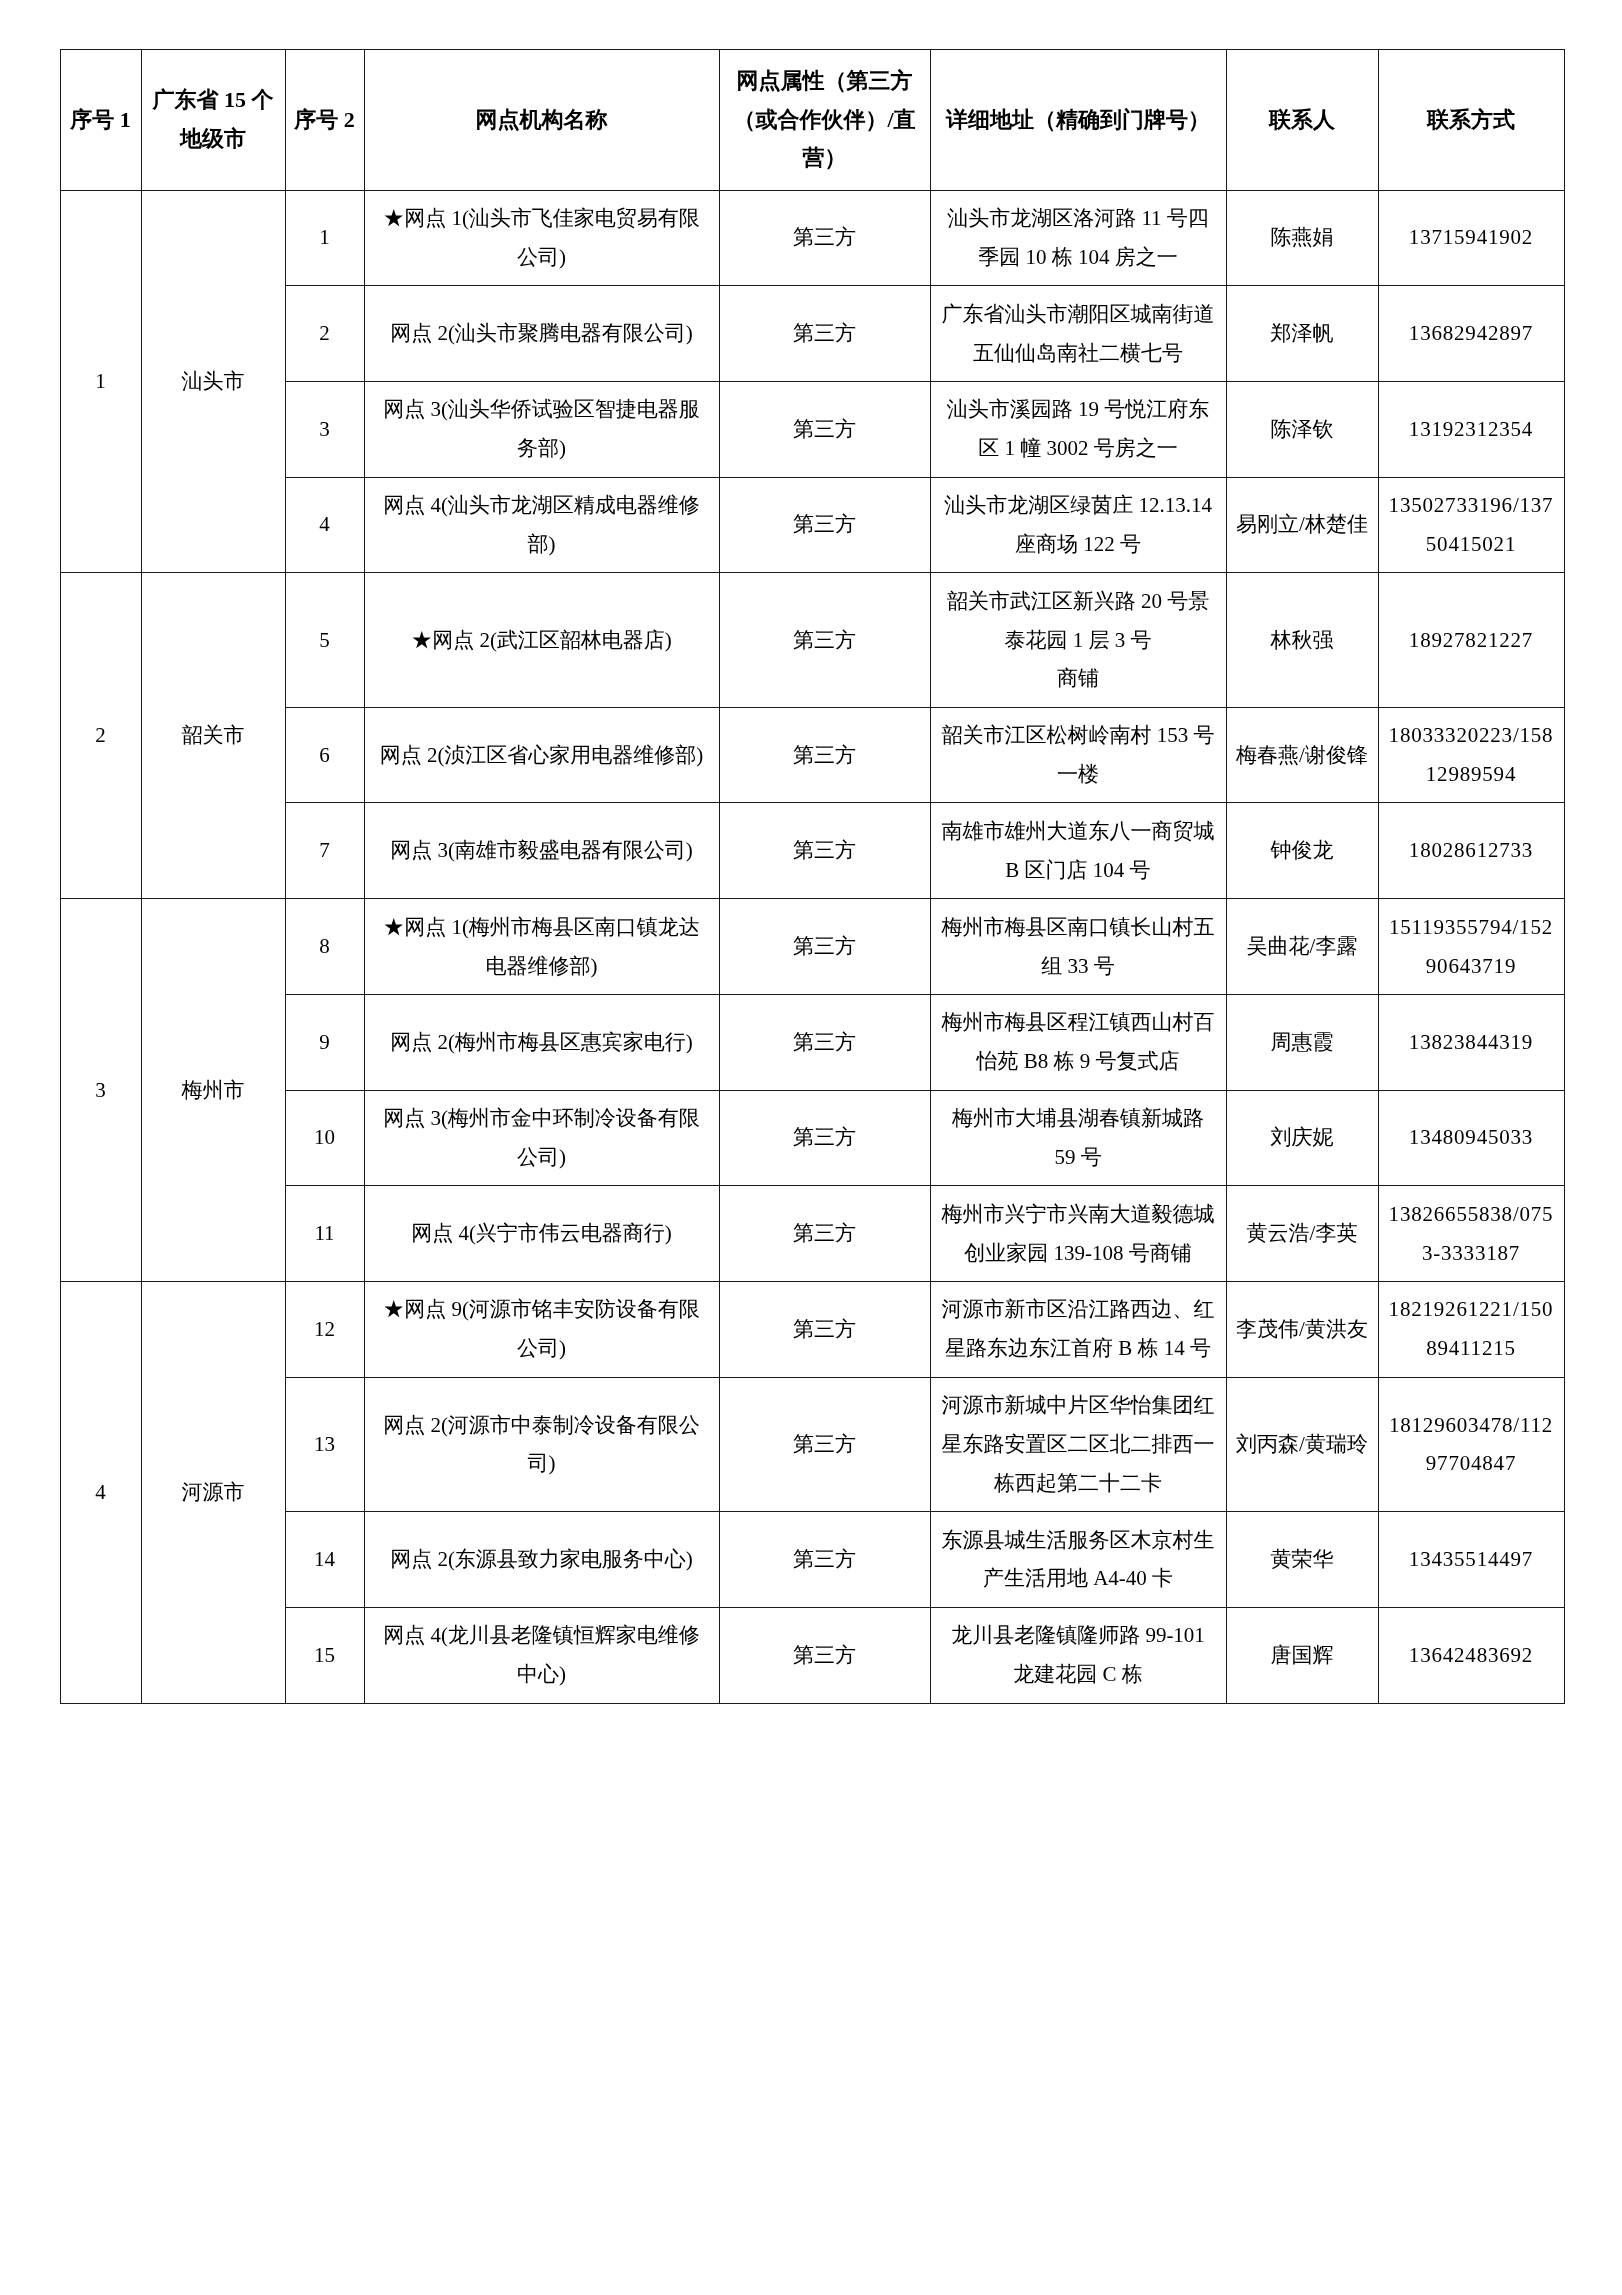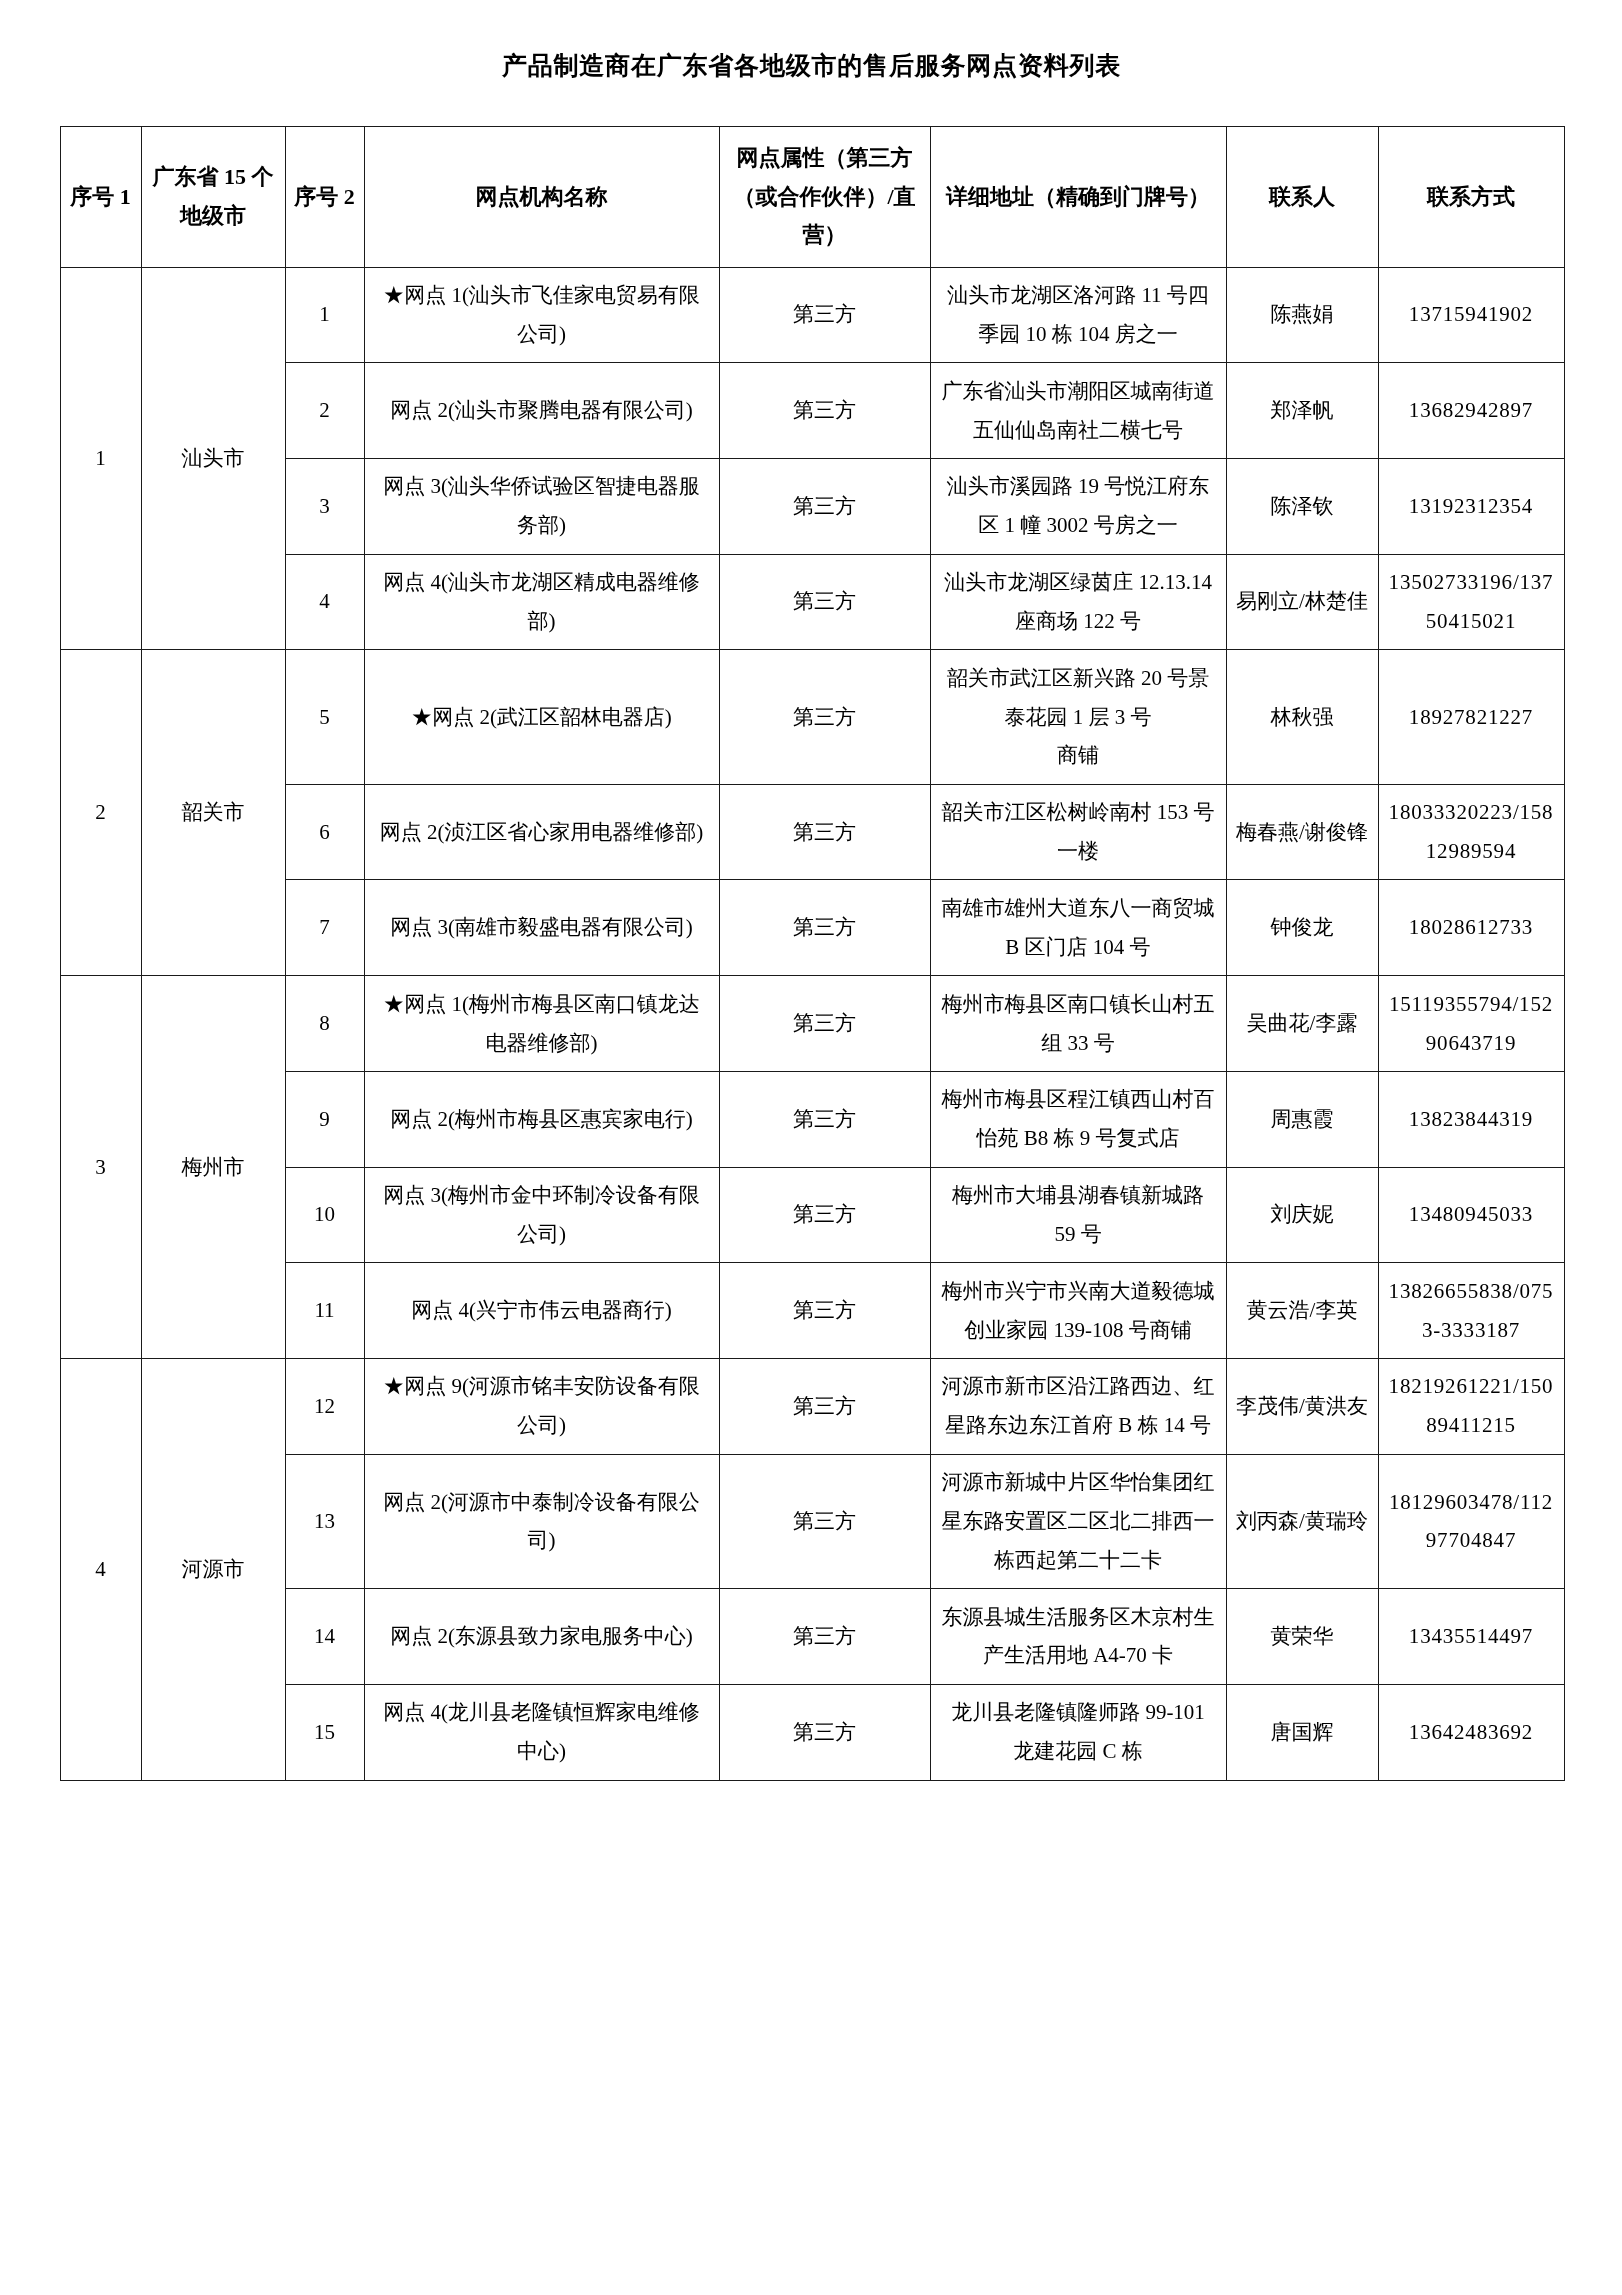--- a/index.html
+++ b/index.html
@@ -64,21 +64,20 @@
   col.w-name  { width: 355px; }
   col.w-attr  { width: 211px; }
   col.w-addr  { width: 296px; }
   col.w-contact { width: 152px; }
   col.w-phone { width: 186px; }
 </style>
 </head>
 <body>
 
 <div class="page">
-  <h1 class="doc-title">产品制造商在广东省各地级市的售后服务网点资料列表</h1>
 
   <table class="service-table">
     <colgroup>
       <col class="w-seq1">
         <col class="w-city">
         <col class="w-seq2">
         <col class="w-name">
       <col class="w-attr">
         <col class="w-addr">
         <col class="w-contact">
@@ -209,21 +208,21 @@
         <td class="c-name">网点 2(河源市中泰制冷设备有限公司)</td>
         <td>第三方</td>
         <td class="c-addr">河源市新城中片区华怡集团红星东路安置区二区北二排西一栋西起第二十二卡</td>
         <td>刘丙森/黄瑞玲</td>
         <td class="c-phone">18129603478/11297704847</td>
       </tr>
       <tr>
         <td>14</td>
         <td class="c-name">网点 2(东源县致力家电服务中心)</td>
         <td>第三方</td>
-        <td class="c-addr">东源县城生活服务区木京村生产生活用地 A4-70 卡</td>
+        <td class="c-addr">东源县城生活服务区木京村生产生活用地 A4-40 卡</td>
         <td>黄荣华</td>
         <td class="c-phone">13435514497</td>
       </tr>
       <tr>
         <td>15</td>
         <td class="c-name">网点 4(龙川县老隆镇恒辉家电维修中心)</td>
         <td>第三方</td>
         <td class="c-addr">龙川县老隆镇隆师路 99-101 龙建花园 C 栋</td>
         <td>唐国辉</td>
         <td class="c-phone">13642483692</td>

